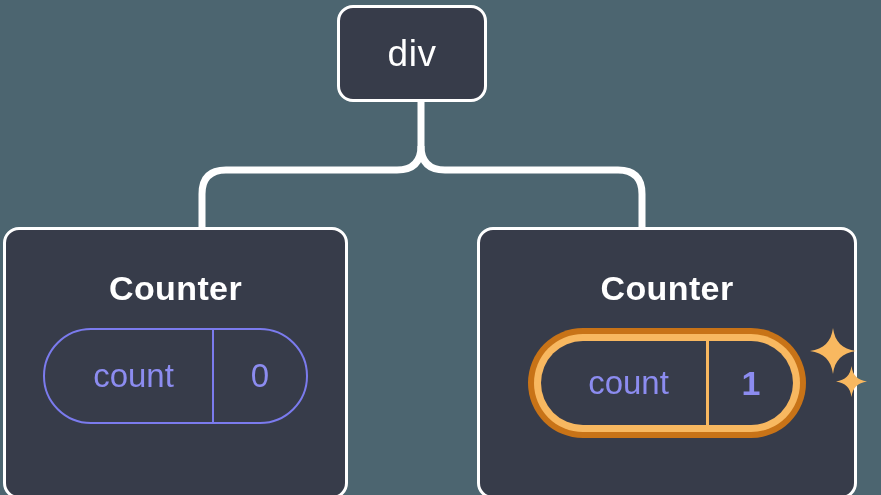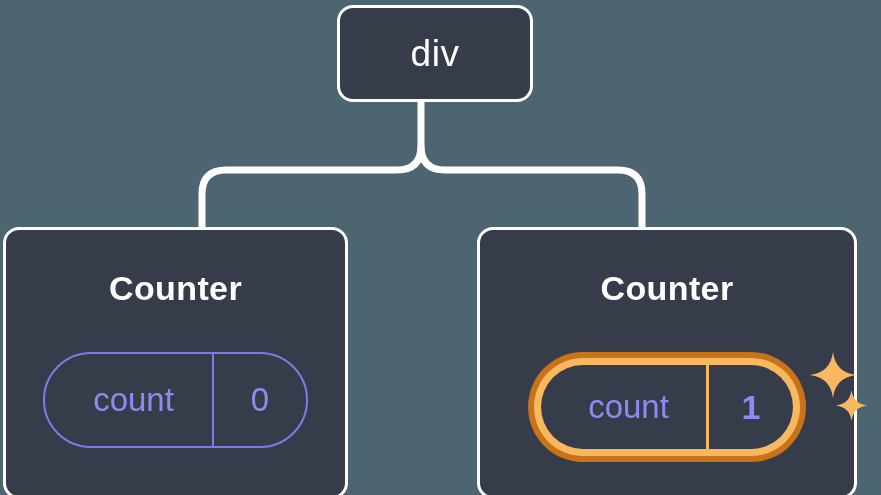--- a/index.html
+++ b/index.html
@@ -36,21 +36,21 @@
     background: #373c4a;
     border: 3px solid #ffffff;
     border-radius: 16px;
     box-sizing: border-box;
   }
 
   
   #node-div {
     left: 337px;
     top: 5px;
-    width: 196px;
+    width: 150px;
     height: 97px;
     display: flex;
     align-items: center;
     justify-content: center;
   }
   .node-title-root {
     color: #ffffff;
     font-size: 37px;
     font-weight: 400;
     letter-spacing: 0.5px;
@@ -80,21 +80,21 @@
     color: #ffffff;
     font-size: 34px;
     font-weight: 700;
     letter-spacing: 0.4px;
     line-height: 1;
   }
 
   
   .pill-wrap {
     position: relative;
-    margin-top: 47px;
+    margin-top: 23px;
     display: flex;
     align-items: center;
   }
 
   .pill {
     display: flex;
     align-items: stretch;
     border-radius: 999px;
     box-sizing: border-box;
     overflow: hidden;

